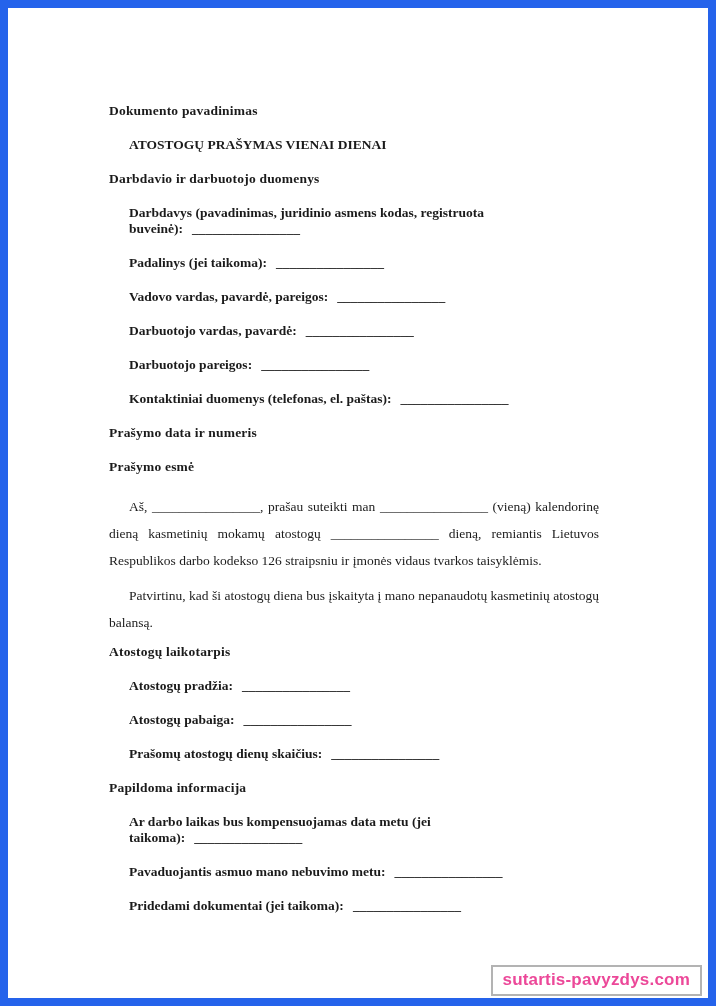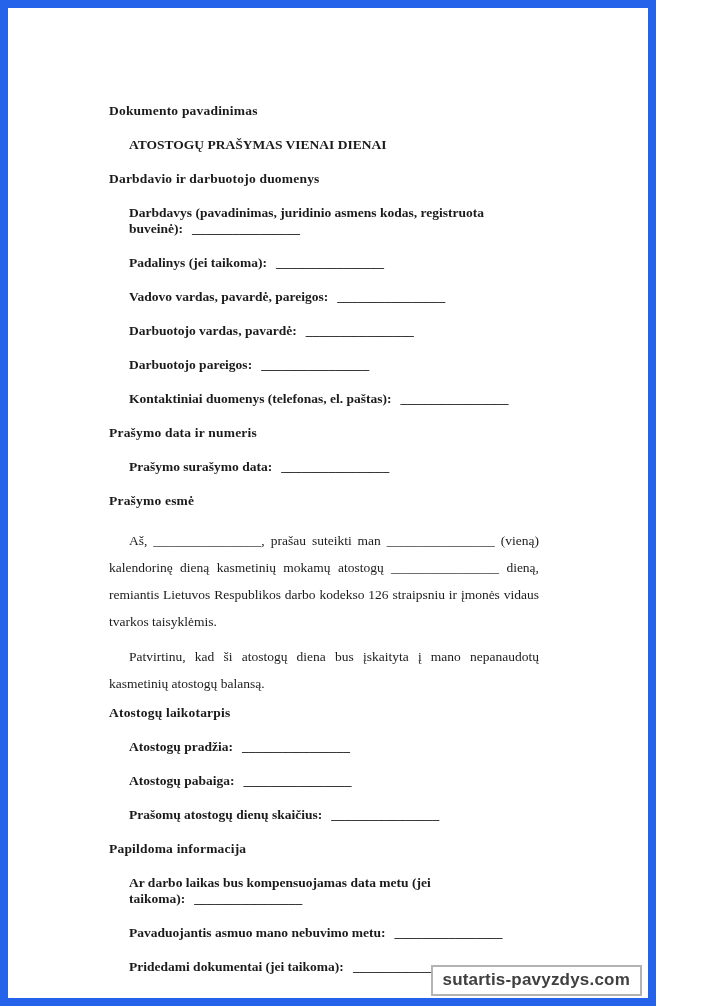--- a/index.html
+++ b/index.html
@@ -9,21 +9,21 @@
   }
   body {
     width: 716px;
     height: 1006px;
     overflow: hidden;
     font-family: "Liberation Serif", "DejaVu Serif", serif;
     color: #1b1b1b;
   }
   .frame {
     box-sizing: border-box;
-    width: 656px;
+    width: 716px;
     height: 1006px;
     border: 8px solid #2563eb;
     position: relative;
     background: #ffffff;
   }
   .doc-body {
     box-sizing: border-box;
     padding: 95px 101px 0 101px;
     font-size: 13.5px;
   }
@@ -55,21 +55,21 @@
   .watermark {
     position: absolute;
     right: 6px;
     bottom: 2px;
     background: #ffffff;
     border: 2px solid #b3b3b3;
     padding: 3px 10px 4px 10px;
     font-family: "Liberation Sans", "DejaVu Sans", sans-serif;
     font-weight: bold;
     font-size: 17px;
-    color: #404040;
+    color: #ec4899;
     letter-spacing: 0.2px;
   }
 </style>
 </head>
 <body>
 
 <div class="frame">
   <div class="doc-body">
       <section>
         <div class="doc-heading doc-row">Dokumento pavadinimas</div>
@@ -79,21 +79,20 @@
         <div class="doc-heading doc-row">Darbdavio ir darbuotojo duomenys</div>
         <div class="doc-field doc-row"><span>Darbdavys (pavadinimas, juridinio asmens kodas, registruota buveinė):</span><span class="blank">________________</span></div>
         <div class="doc-field doc-row"><span>Padalinys (jei taikoma):</span><span class="blank">________________</span></div>
         <div class="doc-field doc-row"><span>Vadovo vardas, pavardė, pareigos:</span><span class="blank">________________</span></div>
         <div class="doc-field doc-row"><span>Darbuotojo vardas, pavardė:</span><span class="blank">________________</span></div>
         <div class="doc-field doc-row"><span>Darbuotojo pareigos:</span><span class="blank">________________</span></div>
         <div class="doc-field doc-row"><span>Kontaktiniai duomenys (telefonas, el. paštas):</span><span class="blank">________________</span></div>
       </section>
       <section>
         <div class="doc-heading doc-row">Prašymo data ir numeris</div>
-        <div class="doc-field doc-row"><span>Prašymo surašymo data:</span><span class="blank">________________</span></div>
       </section>
       <section>
         <div class="doc-heading doc-row">Prašymo esmė</div>
         <p class="doc-paragraph">Aš, ________________, prašau suteikti man ________________ (vieną) kalendorinę dieną kasmetinių mokamų atostogų ________________ dieną, remiantis Lietuvos Respublikos darbo kodekso 126 straipsniu ir įmonės vidaus tvarkos taisyklėmis.</p>
         <p class="doc-paragraph">Patvirtinu, kad ši atostogų diena bus įskaityta į mano nepanaudotų kasmetinių atostogų balansą.</p>
       </section>
       <section>
         <div class="doc-heading doc-row">Atostogų laikotarpis</div>
         <div class="doc-field doc-row"><span>Atostogų pradžia:</span><span class="blank">________________</span></div>
         <div class="doc-field doc-row"><span>Atostogų pabaiga:</span><span class="blank">________________</span></div>

